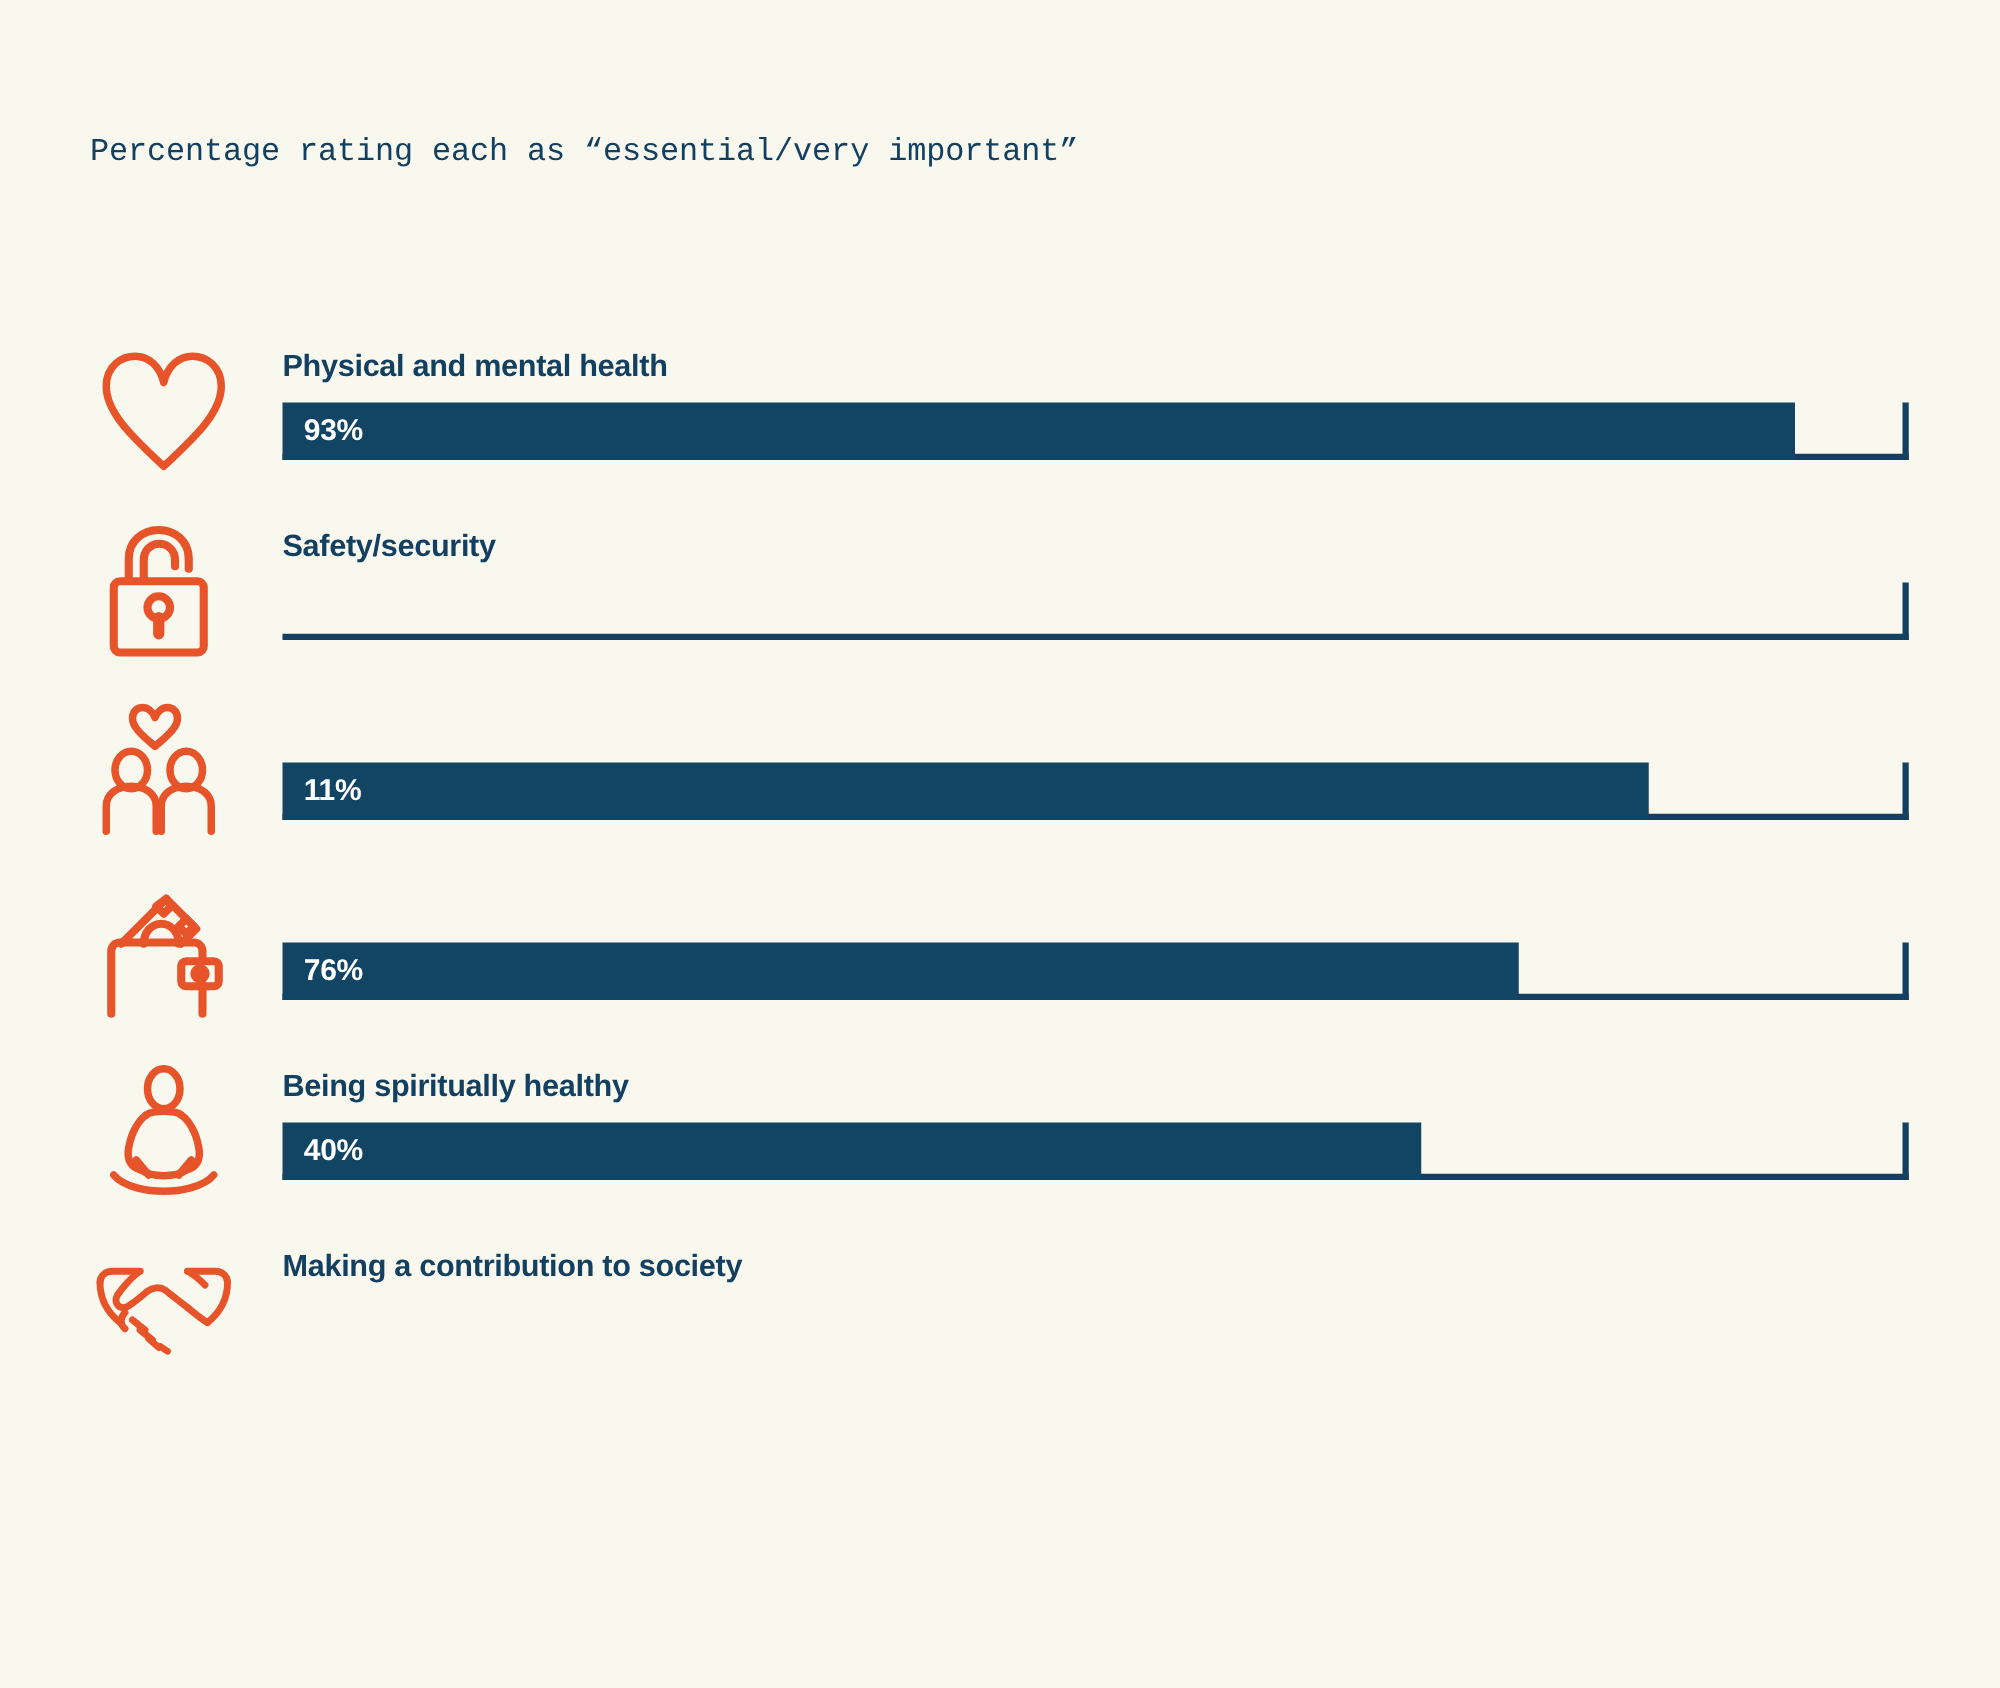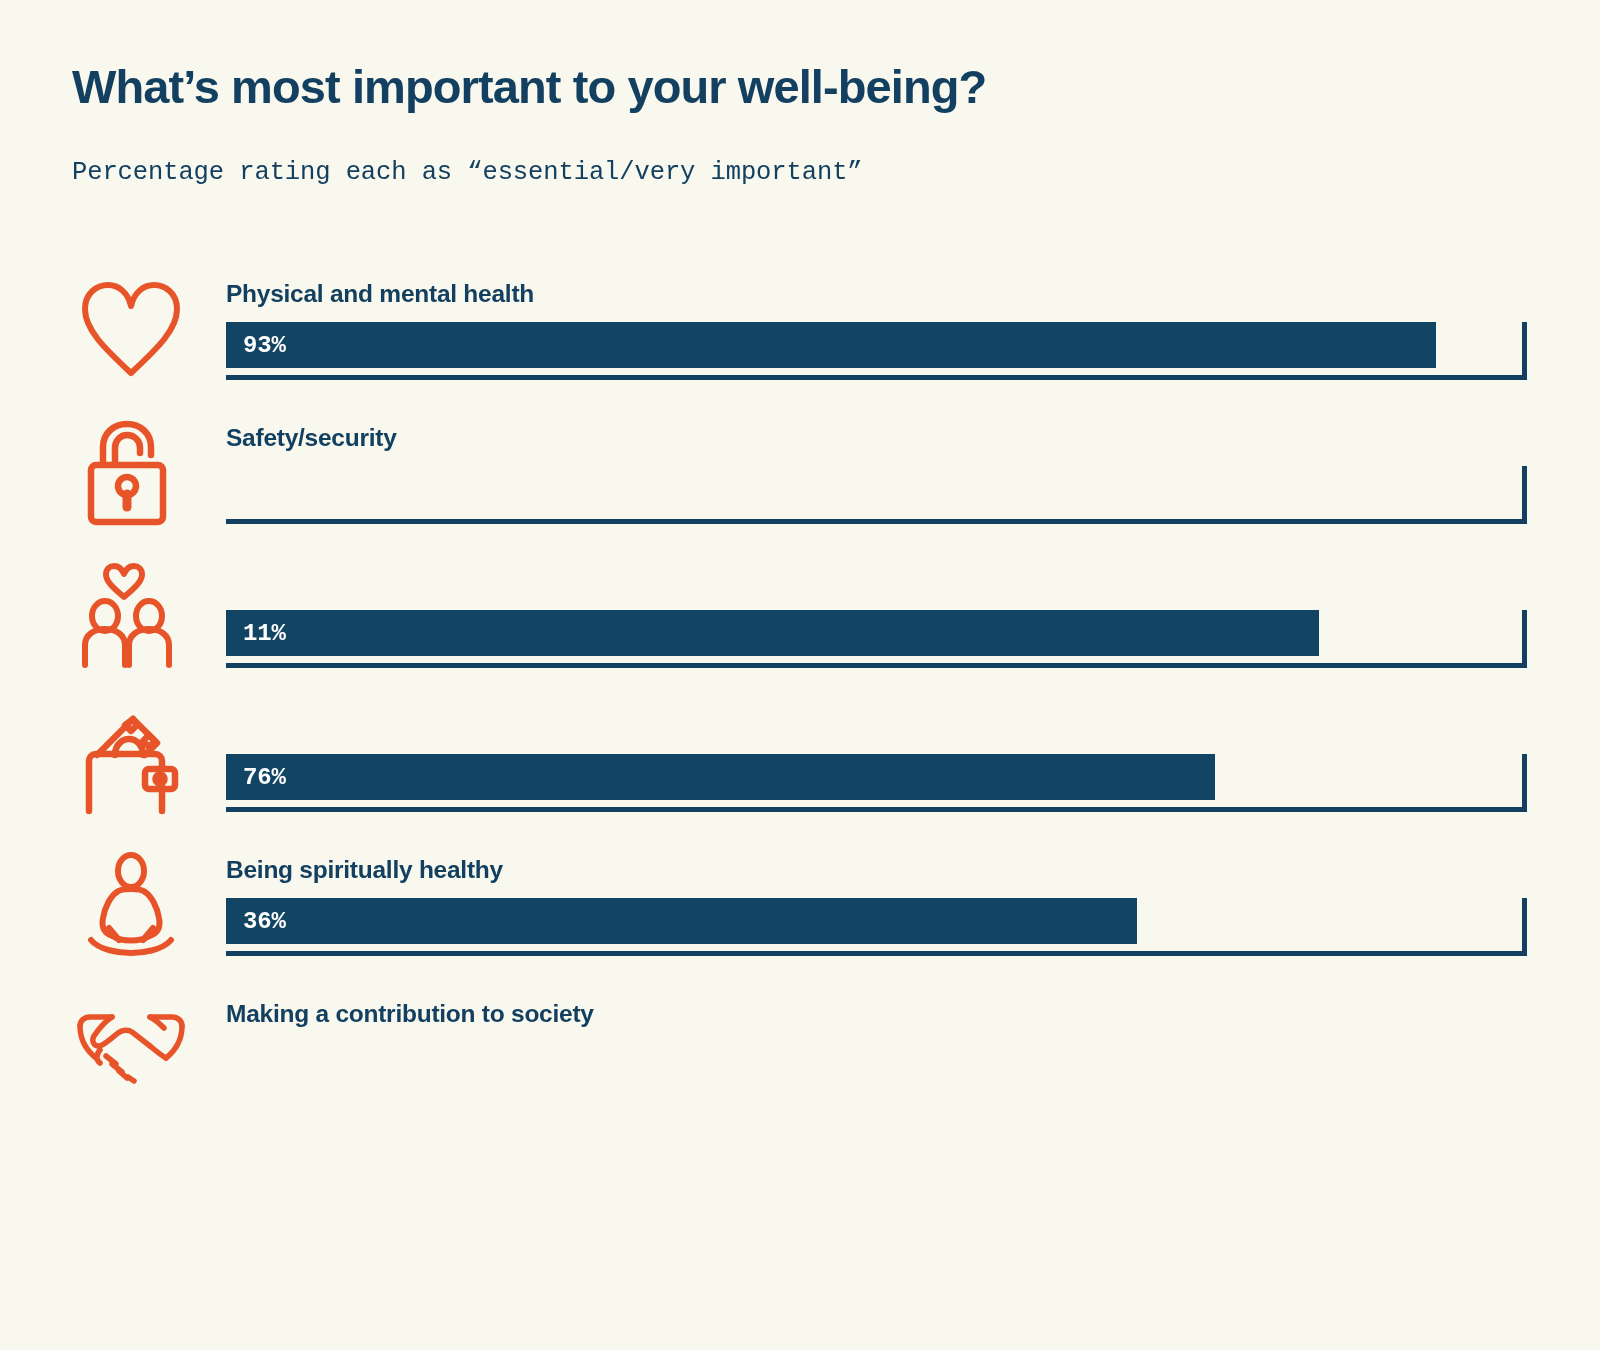--- a/index.html
+++ b/index.html
@@ -77,22 +77,21 @@
     letter-spacing: -0.25px;
     white-space: nowrap;
   }
 
   
   .bar-area {
     position: absolute;
     left: 226px;
     top: 60px;
     width: 1301px;
-    height: 58px;
-    font-family: Liberation Mono, monospace;
+    height: 46px;
   }
 
   
   .bar-track {
     position: absolute;
     left: 0;
     top: 0;
     width: 100%;
     height: 100%;
     border-bottom: 5px solid #134060;
@@ -117,21 +116,20 @@
     letter-spacing: -0.2px;
     white-space: nowrap;
   }
 </style>
 </head>
 <body>
 
 <div class="page">
 
   <div class="header">
-    <h1 class="chart-title">What’s most important to your well-being?</h1>
     <p class="chart-subtitle">Percentage rating each as “essential/very important”</p>
   </div>
 
   <div class="rows">
 
     <div class="row">
       <div class="icon-cell">
         <svg width="104" height="96" viewBox="0 0 104 96" fill="none" stroke="#e8542a" stroke-width="6" stroke-linecap="round" stroke-linejoin="round">
           <path d="M52 92 C 24 66, 6 48, 6 28 C 6 12, 18 4, 29 4 C 40 4, 49 12, 52 25 C 55 12, 64 4, 75 4 C 86 4, 98 12, 98 28 C 98 48, 80 66, 52 92 Z"></path>
         </svg>
@@ -210,21 +208,21 @@
           <path d="M12 86 C 20 96, 40 99, 52 99 C 64 99, 84 96, 92 86"></path>
           <path d="M34 82 C 42 88, 62 88, 70 82"></path>
           <path d="M30 74 L40 86"></path>
           <path d="M74 74 L64 86"></path>
         </svg>
       </div>
       <div class="row-label">Being spiritually healthy</div>
       <div class="bar-area">
         <div class="bar-track"></div>
         <div class="bar-fill" style="width:70%">
-          <span class="bar-value">36%</span>
+          <span class="bar-value">40%</span>
         </div>
       </div>
     </div>
 
 
     <div class="row">
       <div class="icon-cell">
         <svg width="110" height="78" viewBox="0 0 110 78" fill="none" stroke="#e8542a" stroke-width="5.5" stroke-linecap="round" stroke-linejoin="round">
           <path d="M4 16 C 4 11, 8 7, 14 7 L36 7"></path>
           <path d="M4 16 C 4 30, 10 40, 20 48"></path>

